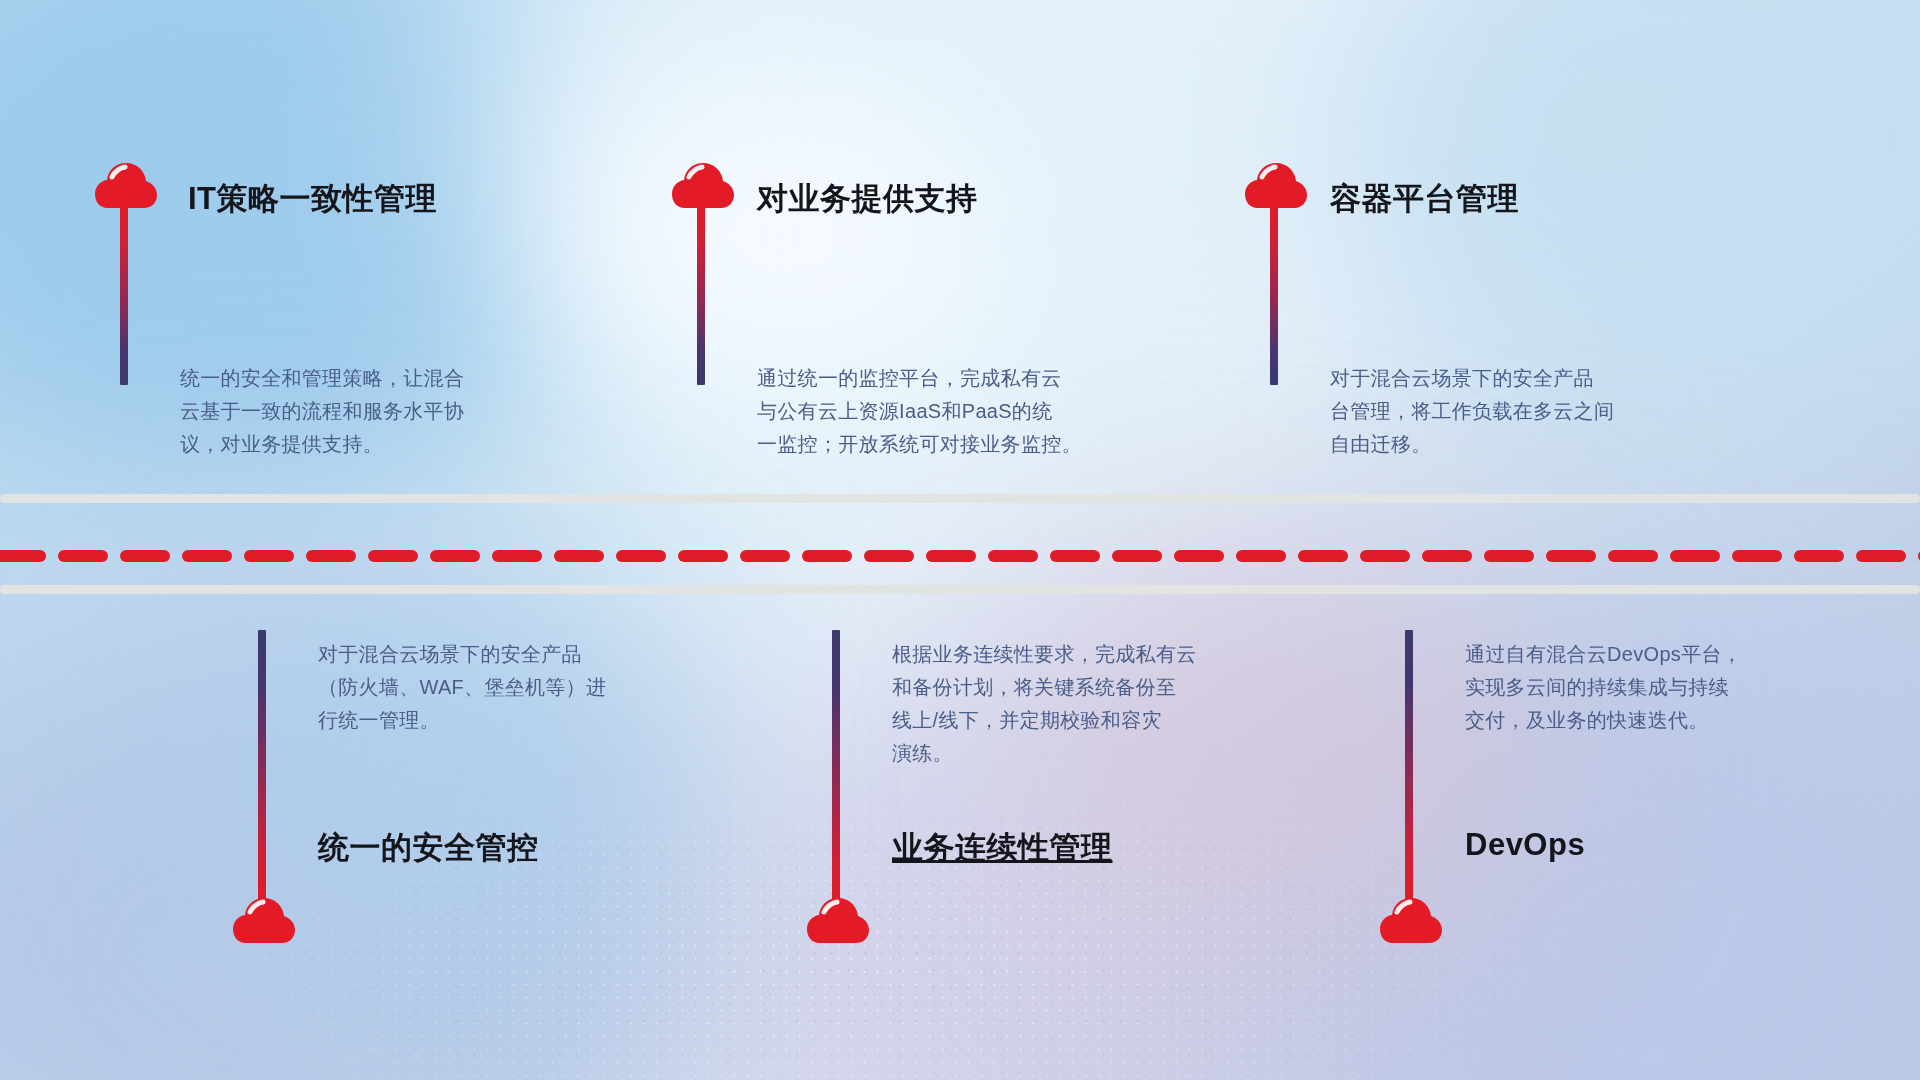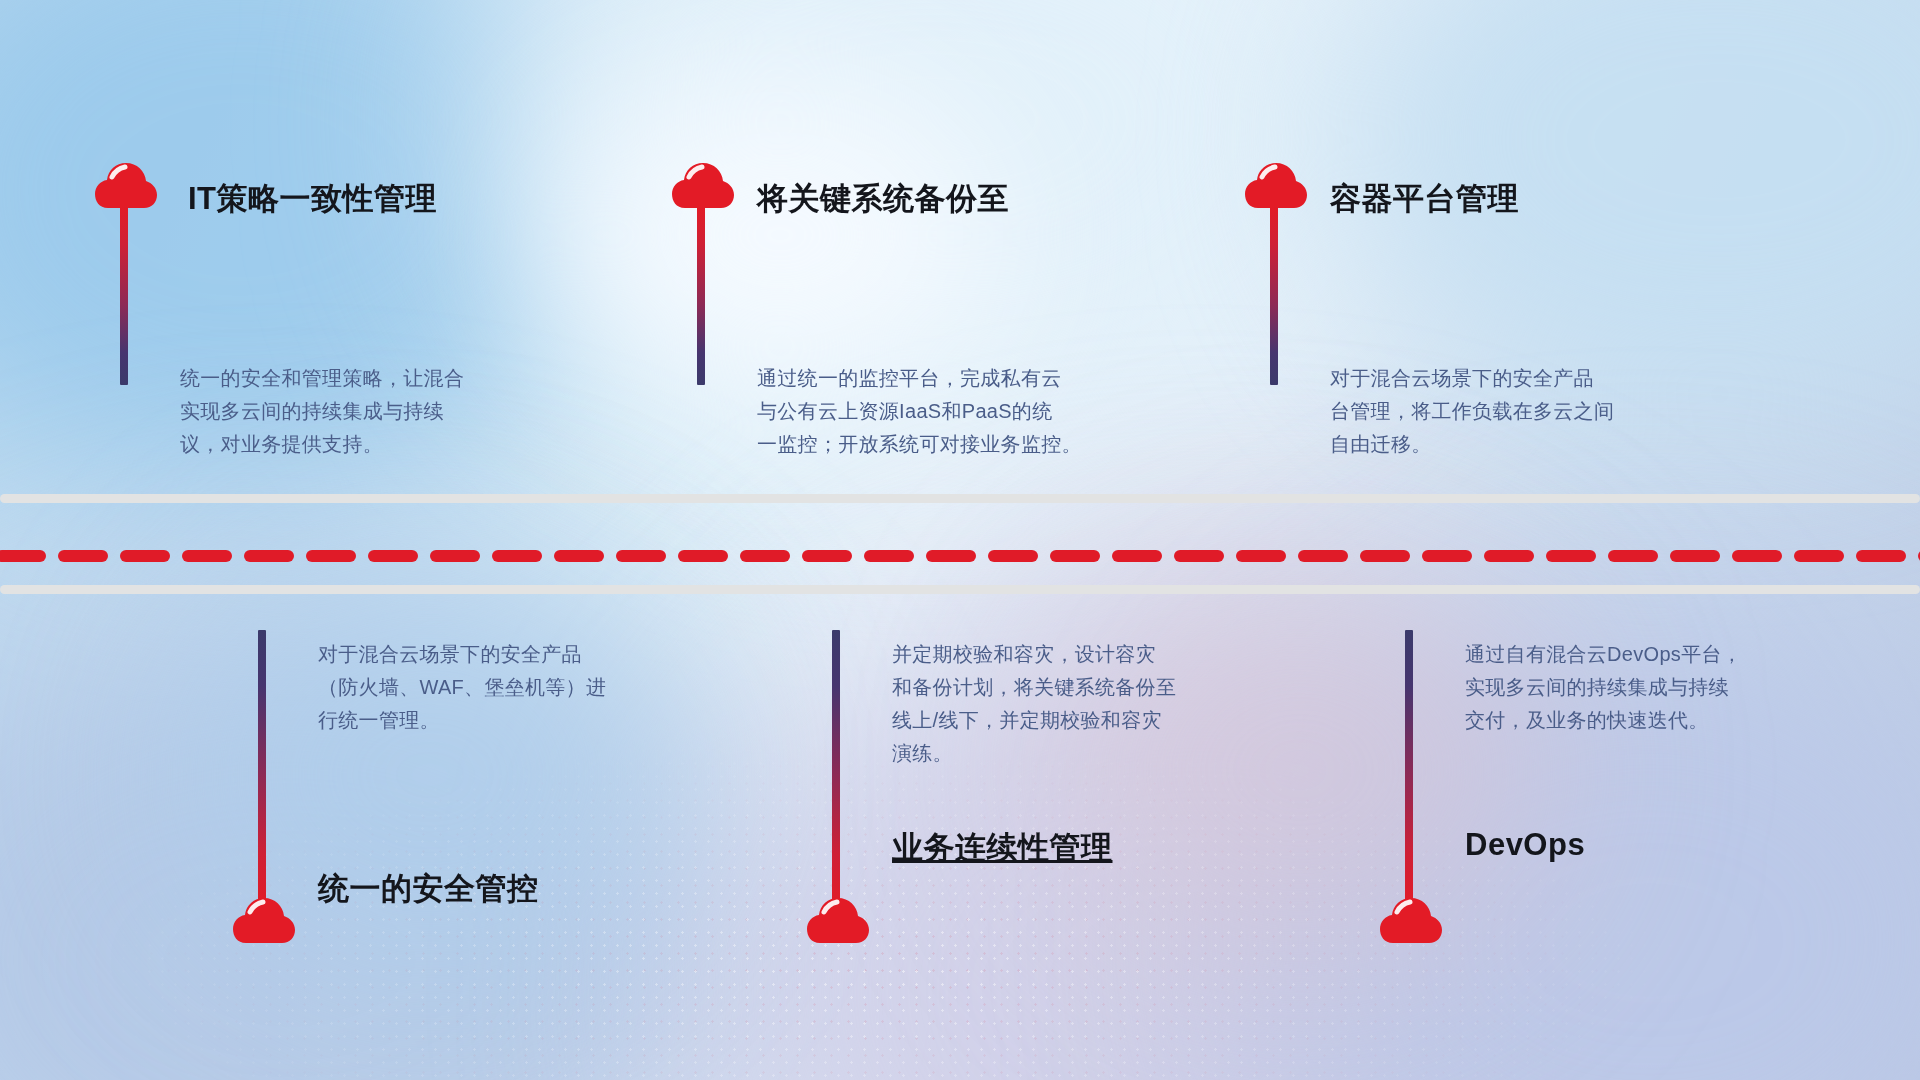--- a/index.html
+++ b/index.html
@@ -122,33 +122,33 @@
   <div class="col">
     <div class="cloud" style="left:95px; top:163px;">
       <svg viewBox="0 0 62 46" width="62" height="46">
         <path d="M13 45 C4 45 0 38 0 31 C0 24 5 18 12 17 C13 7 21 0 31 0 C42 0 50 8 51 18 C57 20 62 25 62 32 C62 39 57 45 49 45 Z" fill="#e31b26"></path>
         <path d="M17 14 C20 8 25 5 30 4" stroke="#ffffff" stroke-width="5" stroke-linecap="round" fill="none" opacity=".92"></path>
       </svg>
     </div>
     <div class="stem stem-top" style="left:120px; top:205px; height:180px;"></div>
     <div class="heading" style="left:188px; top:178px;">IT策略一致性管理</div>
     <div class="body-text" style="left:180px; top:362px; width:430px;">统一的安全和管理策略，让混合
-实现多云间的持续集成与持续
+云基于一致的流程和服务水平协
 议，对业务提供支持。</div>
   </div>
 
   <div class="col">
     <div class="cloud" style="left:672px; top:163px;">
       <svg viewBox="0 0 62 46" width="62" height="46">
         <path d="M13 45 C4 45 0 38 0 31 C0 24 5 18 12 17 C13 7 21 0 31 0 C42 0 50 8 51 18 C57 20 62 25 62 32 C62 39 57 45 49 45 Z" fill="#e31b26"></path>
         <path d="M17 14 C20 8 25 5 30 4" stroke="#ffffff" stroke-width="5" stroke-linecap="round" fill="none" opacity=".92"></path>
       </svg>
     </div>
     <div class="stem stem-top" style="left:697px; top:205px; height:180px;"></div>
-    <div class="heading" style="left:757px; top:178px;">将关键系统备份至</div>
+    <div class="heading" style="left:757px; top:178px;">对业务提供支持</div>
     <div class="body-text" style="left:757px; top:362px; width:440px;">通过统一的监控平台，完成私有云
 与公有云上资源IaaS和PaaS的统
 一监控；开放系统可对接业务监控。</div>
   </div>
 
   <div class="col">
     <div class="cloud" style="left:1245px; top:163px;">
       <svg viewBox="0 0 62 46" width="62" height="46">
         <path d="M13 45 C4 45 0 38 0 31 C0 24 5 18 12 17 C13 7 21 0 31 0 C42 0 50 8 51 18 C57 20 62 25 62 32 C62 39 57 45 49 45 Z" fill="#e31b26"></path>
         <path d="M17 14 C20 8 25 5 30 4" stroke="#ffffff" stroke-width="5" stroke-linecap="round" fill="none" opacity=".92"></path>
@@ -202,32 +202,32 @@
     <div class="stem stem-bottom" style="left:258px; top:630px; height:280px;"></div>
     <div class="cloud" style="left:233px; top:898px;">
       <svg viewBox="0 0 62 46" width="62" height="46">
         <path d="M13 45 C4 45 0 38 0 31 C0 24 5 18 12 17 C13 7 21 0 31 0 C42 0 50 8 51 18 C57 20 62 25 62 32 C62 39 57 45 49 45 Z" fill="#e31b26"></path>
         <path d="M17 14 C20 8 25 5 30 4" stroke="#ffffff" stroke-width="5" stroke-linecap="round" fill="none" opacity=".92"></path>
       </svg>
     </div>
     <div class="body-text" style="left:318px; top:638px; width:420px;">对于混合云场景下的安全产品
 （防火墙、WAF、堡垒机等）进
 行统一管理。</div>
-    <div class="heading" style="left:318px; top:868px;">统一的安全管控</div>
+    <div class="heading" style="left:318px; top:827px;">统一的安全管控</div>
   </div>
 
   <div class="col">
     <div class="stem stem-bottom" style="left:832px; top:630px; height:280px;"></div>
     <div class="cloud" style="left:807px; top:898px;">
       <svg viewBox="0 0 62 46" width="62" height="46">
         <path d="M13 45 C4 45 0 38 0 31 C0 24 5 18 12 17 C13 7 21 0 31 0 C42 0 50 8 51 18 C57 20 62 25 62 32 C62 39 57 45 49 45 Z" fill="#e31b26"></path>
         <path d="M17 14 C20 8 25 5 30 4" stroke="#ffffff" stroke-width="5" stroke-linecap="round" fill="none" opacity=".92"></path>
       </svg>
     </div>
-    <div class="body-text" style="left:892px; top:638px; width:420px;">并定期校验和容灾，设计容灾
+    <div class="body-text" style="left:892px; top:638px; width:420px;">根据业务连续性要求，完成私有云
 和备份计划，将关键系统备份至
 线上/线下，并定期校验和容灾
 演练。</div>
     <div class="heading" style="left:892px; top:827px;text-decoration:underline;">业务连续性管理</div>
   </div>
 
   <div class="col">
     <div class="stem stem-bottom" style="left:1405px; top:630px; height:280px;"></div>
     <div class="cloud" style="left:1380px; top:898px;">
       <svg viewBox="0 0 62 46" width="62" height="46">

